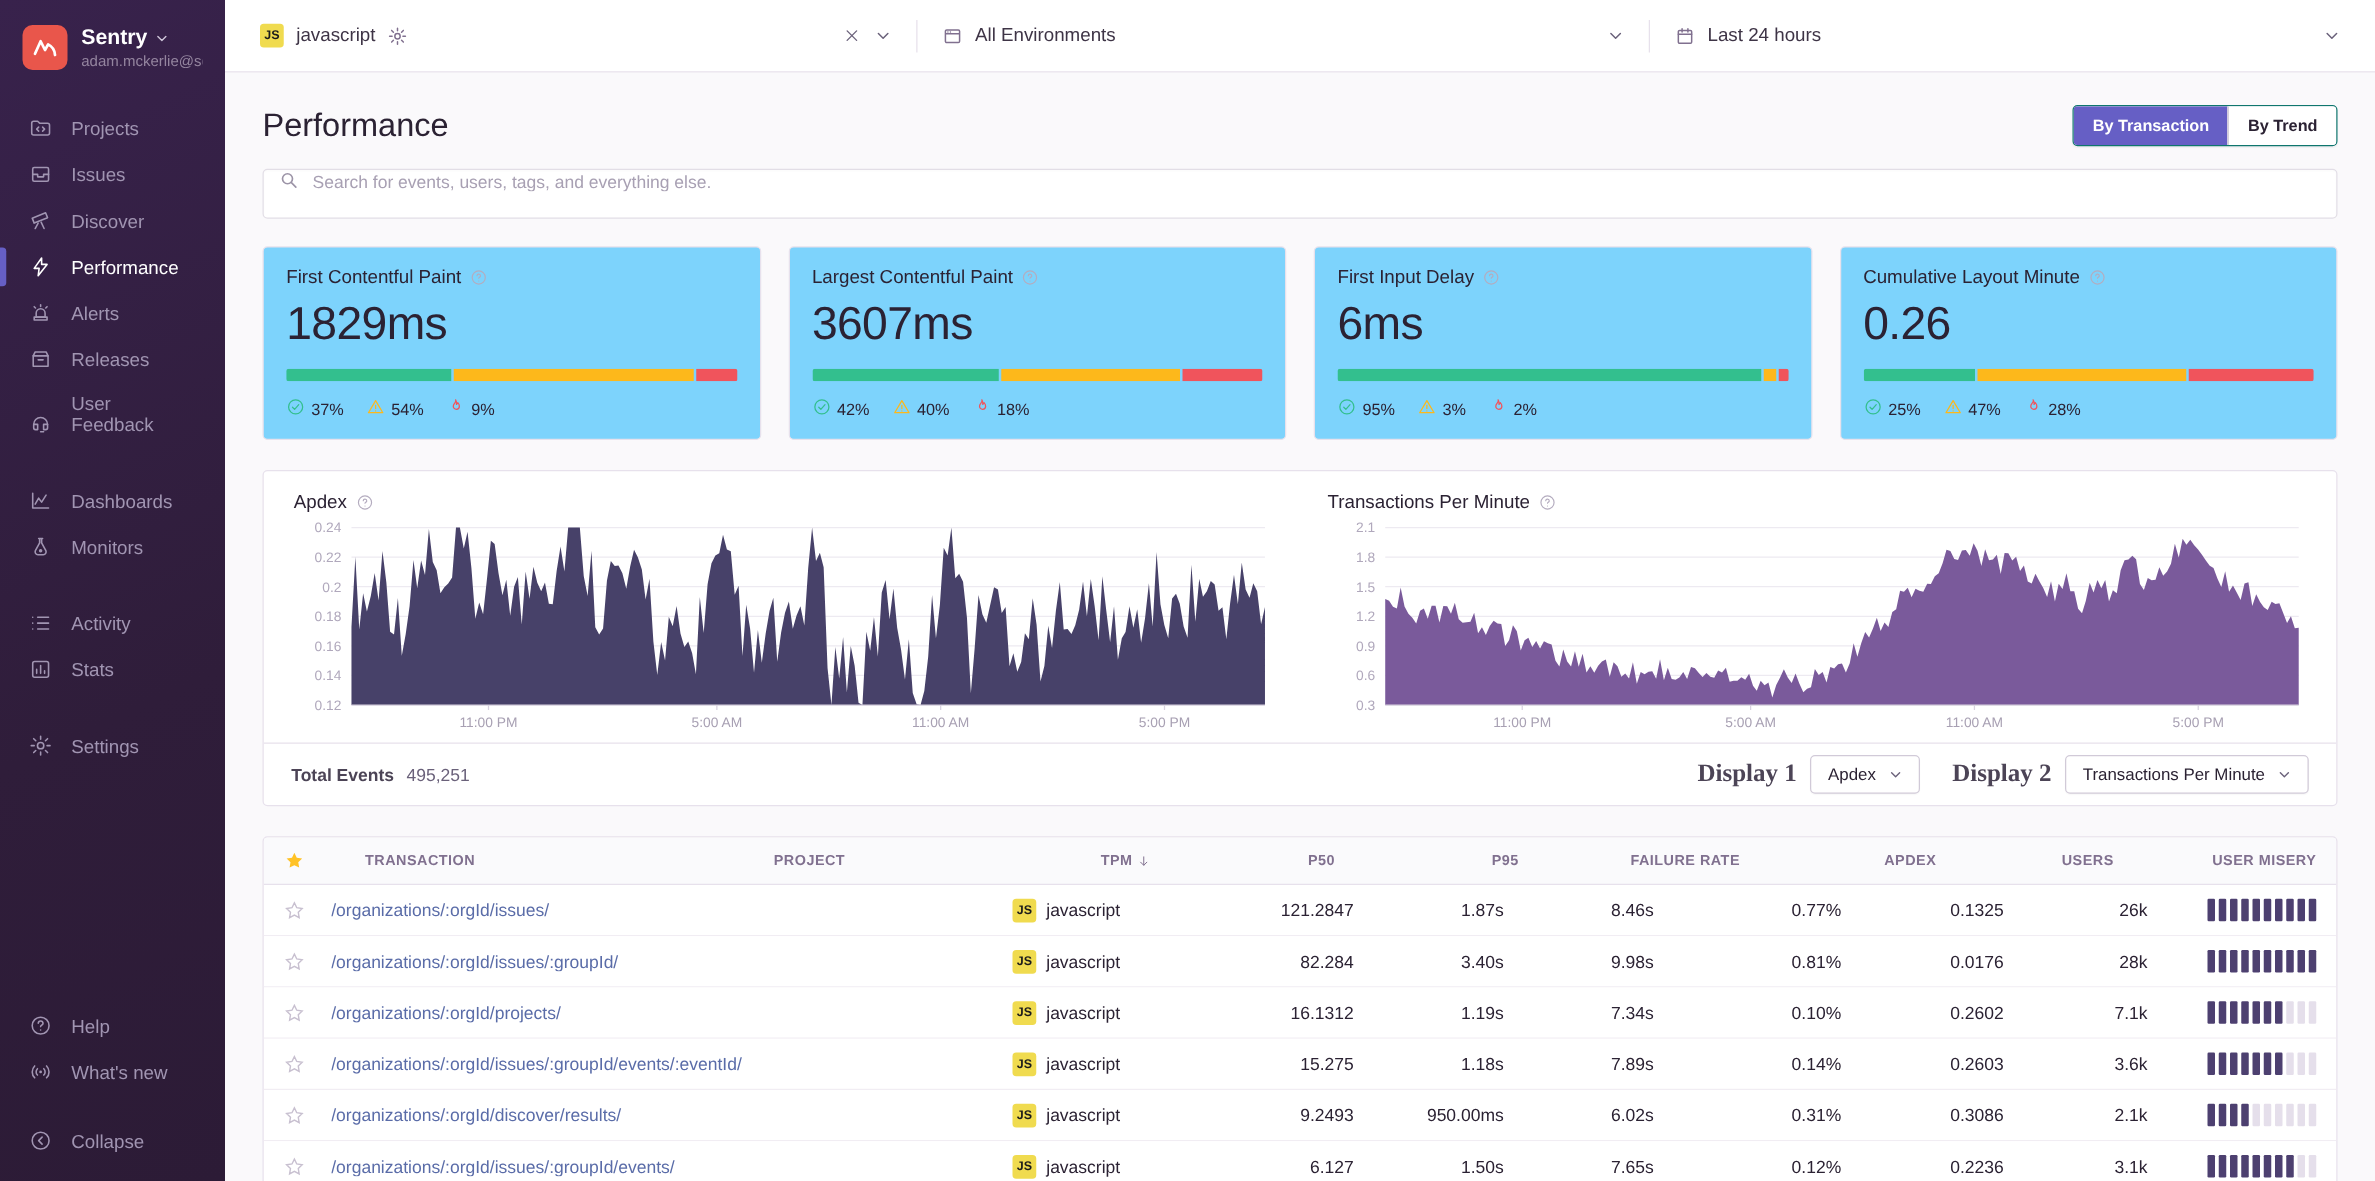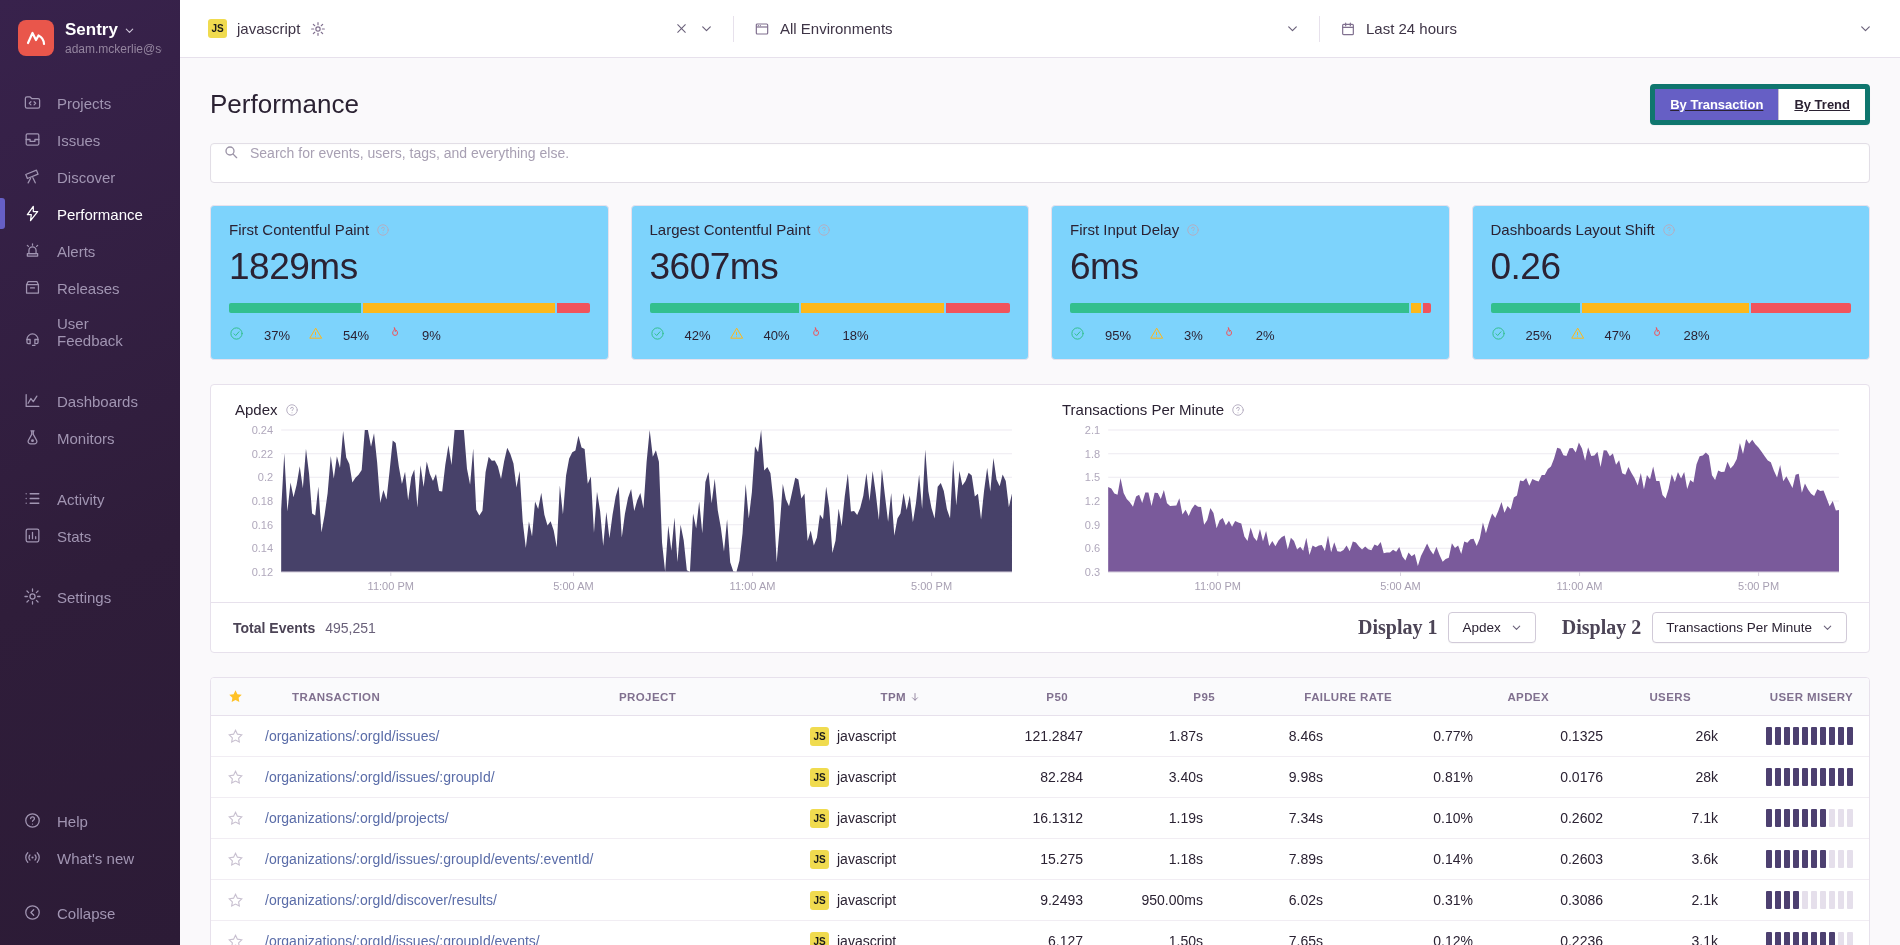--- a/index.html
+++ b/index.html
@@ -48,22 +48,22 @@
   .js-badge { width:19px; height:19px; background:#F0DB4F; border-radius:3px; color:#1b1b1b;
               font-size:10px; font-weight:700; display:flex; align-items:center; justify-content:center; }
   .tb-icon { width:16px; height:16px; color:#80708F; }
   .tb-x { width:13px; height:13px; color:#6A617A; margin-right:2px;}
   .chev { width:13px; height:13px; color:#6A617A; }
 
   .content { flex:1; overflow:hidden; padding:18px 30px 0; }
 
   .page-head { display:flex; justify-content:space-between; align-items:center; margin:8px 0 18px; }
   .page-title { font-size:26px; font-weight:500; color:#2B2233; }
-  .toggle-group { display:flex; border-radius:4px; overflow:hidden; border:5px solid #0f766e;
-                  box-shadow:0 1px 1px rgba(0,0,0,.04);text-decoration:underline; }
+  .toggle-group { display:flex; border-radius:4px; overflow:hidden; border:1px solid #0f766e;
+                  box-shadow:0 1px 1px rgba(0,0,0,.04); }
   .toggle-btn { padding:8px 15px; font-size:13px; font-weight:700; background:#FFFFFF;
                 color:#2B2233; border:none; cursor:pointer; font-family:inherit; }
   .toggle-btn.active { background:var(--accent,#665FC5); color:#FFFFFF; }
   .toggle-btn + .toggle-btn { border-left:1px solid #C9C2D1; }
 
   .search-bar { height:40px; background:#FFFFFF; border:1px solid #E2DEE6; border-radius:4px;
                 display:flex; align-items:flex-start; padding:0 12px; gap:9px;
                 box-shadow:inset 0 1px 2px rgba(0,0,0,.02); }
   .search-bar svg { width:16px; height:16px; color:#9C94A7; flex-shrink:0; }
   .search-bar input { flex:1; border:none; outline:none; font-size:14px; color:#2B2233;
@@ -72,21 +72,21 @@
 
   
   .vitals { display:grid; grid-template-columns:repeat(4,1fr); gap:22px; margin-top:22px; }
   .vital-card { background:#7dd3fc; border:1px solid #E7E1EC; border-radius:4px; padding:15px 18px 14px; }
   .vital-title { font-size:15px; color:#2B2233; display:flex; align-items:center; gap:7px; }
   .help-icon { width:14px; height:14px; color:#B4ACBF; }
   .vital-value { font-size:37px; font-weight:500; color:#2B2233; margin:8px 0 15px; letter-spacing:-.5px; }
   .vital-bar { display:flex; gap:2px; height:10px; border-radius:2px; overflow:hidden; }
   .vital-bar .seg { height:100%; }
   .vital-stats { display:flex; gap:18px; margin-top:13px; font-size:13px; color:#2B2233; align-items:center; }
-  .vital-stat { display:flex; align-items:center; gap:16px; }
+  .vital-stat { display:flex; align-items:center; gap:1px; }
   .vital-stat svg { width:15px; height:15px; }
 
   
   .panel { background:#FFFFFF; border:1px solid #E7E1EC; border-radius:4px; margin-top:24px; }
   .charts { display:grid; grid-template-columns:1fr 1fr; gap:44px; padding:16px 24px 4px; }
   .chart-title { font-size:15px; color:#2B2233; display:flex; align-items:center; gap:7px; margin-bottom:4px; }
   .chart-svg { width:100%; height:176px; }
 
   .panel-footer { border-top:1px solid #E7E1EC; display:flex; align-items:center; padding:9px 22px; }
   .total-label { font-size:14px; font-weight:700; color:#4C4456; }
@@ -471,21 +471,21 @@
                 <svg viewBox="0 0 24 24" fill="none" stroke="currentColor" stroke-width="1.6" stroke-linecap="round" stroke-linejoin="round" style="width: 15px; height: 15px;">
                   <path d="M12 3c1.6 3.2-3 4.6-3 8.2a3.9 3.9 0 0 0 7.8 0c0-2-1-3.6-2-4.6-.3 1-.8 1.8-1.7 2.3C13.8 7.3 13 5 12 3z"></path>
                 </svg>
               </span>
               <span>2%</span>
             </div>
           </div>
         </div>
         <div class="vital-card">
           <div class="vital-title">
-            <span>Dashboards Layout Shift</span>
+            <span>Cumulative Layout Minute</span>
             <span class="help-icon">
               <svg viewBox="0 0 24 24" fill="none" stroke="currentColor" stroke-width="1.6" stroke-linecap="round" stroke-linejoin="round">
                 <circle cx="12" cy="12" r="9"></circle>
                 <path d="M9.6 9.6a2.4 2.4 0 0 1 4.8.2c0 1.6-2.4 1.9-2.4 3.2M12 16.8h.01"></path>
               </svg>
             </span>
           </div>
           <div class="vital-value">0.26</div>
           <div class="vital-bar">
             <div class="seg" style="width: 25%; background: rgb(51, 191, 142);"></div>

